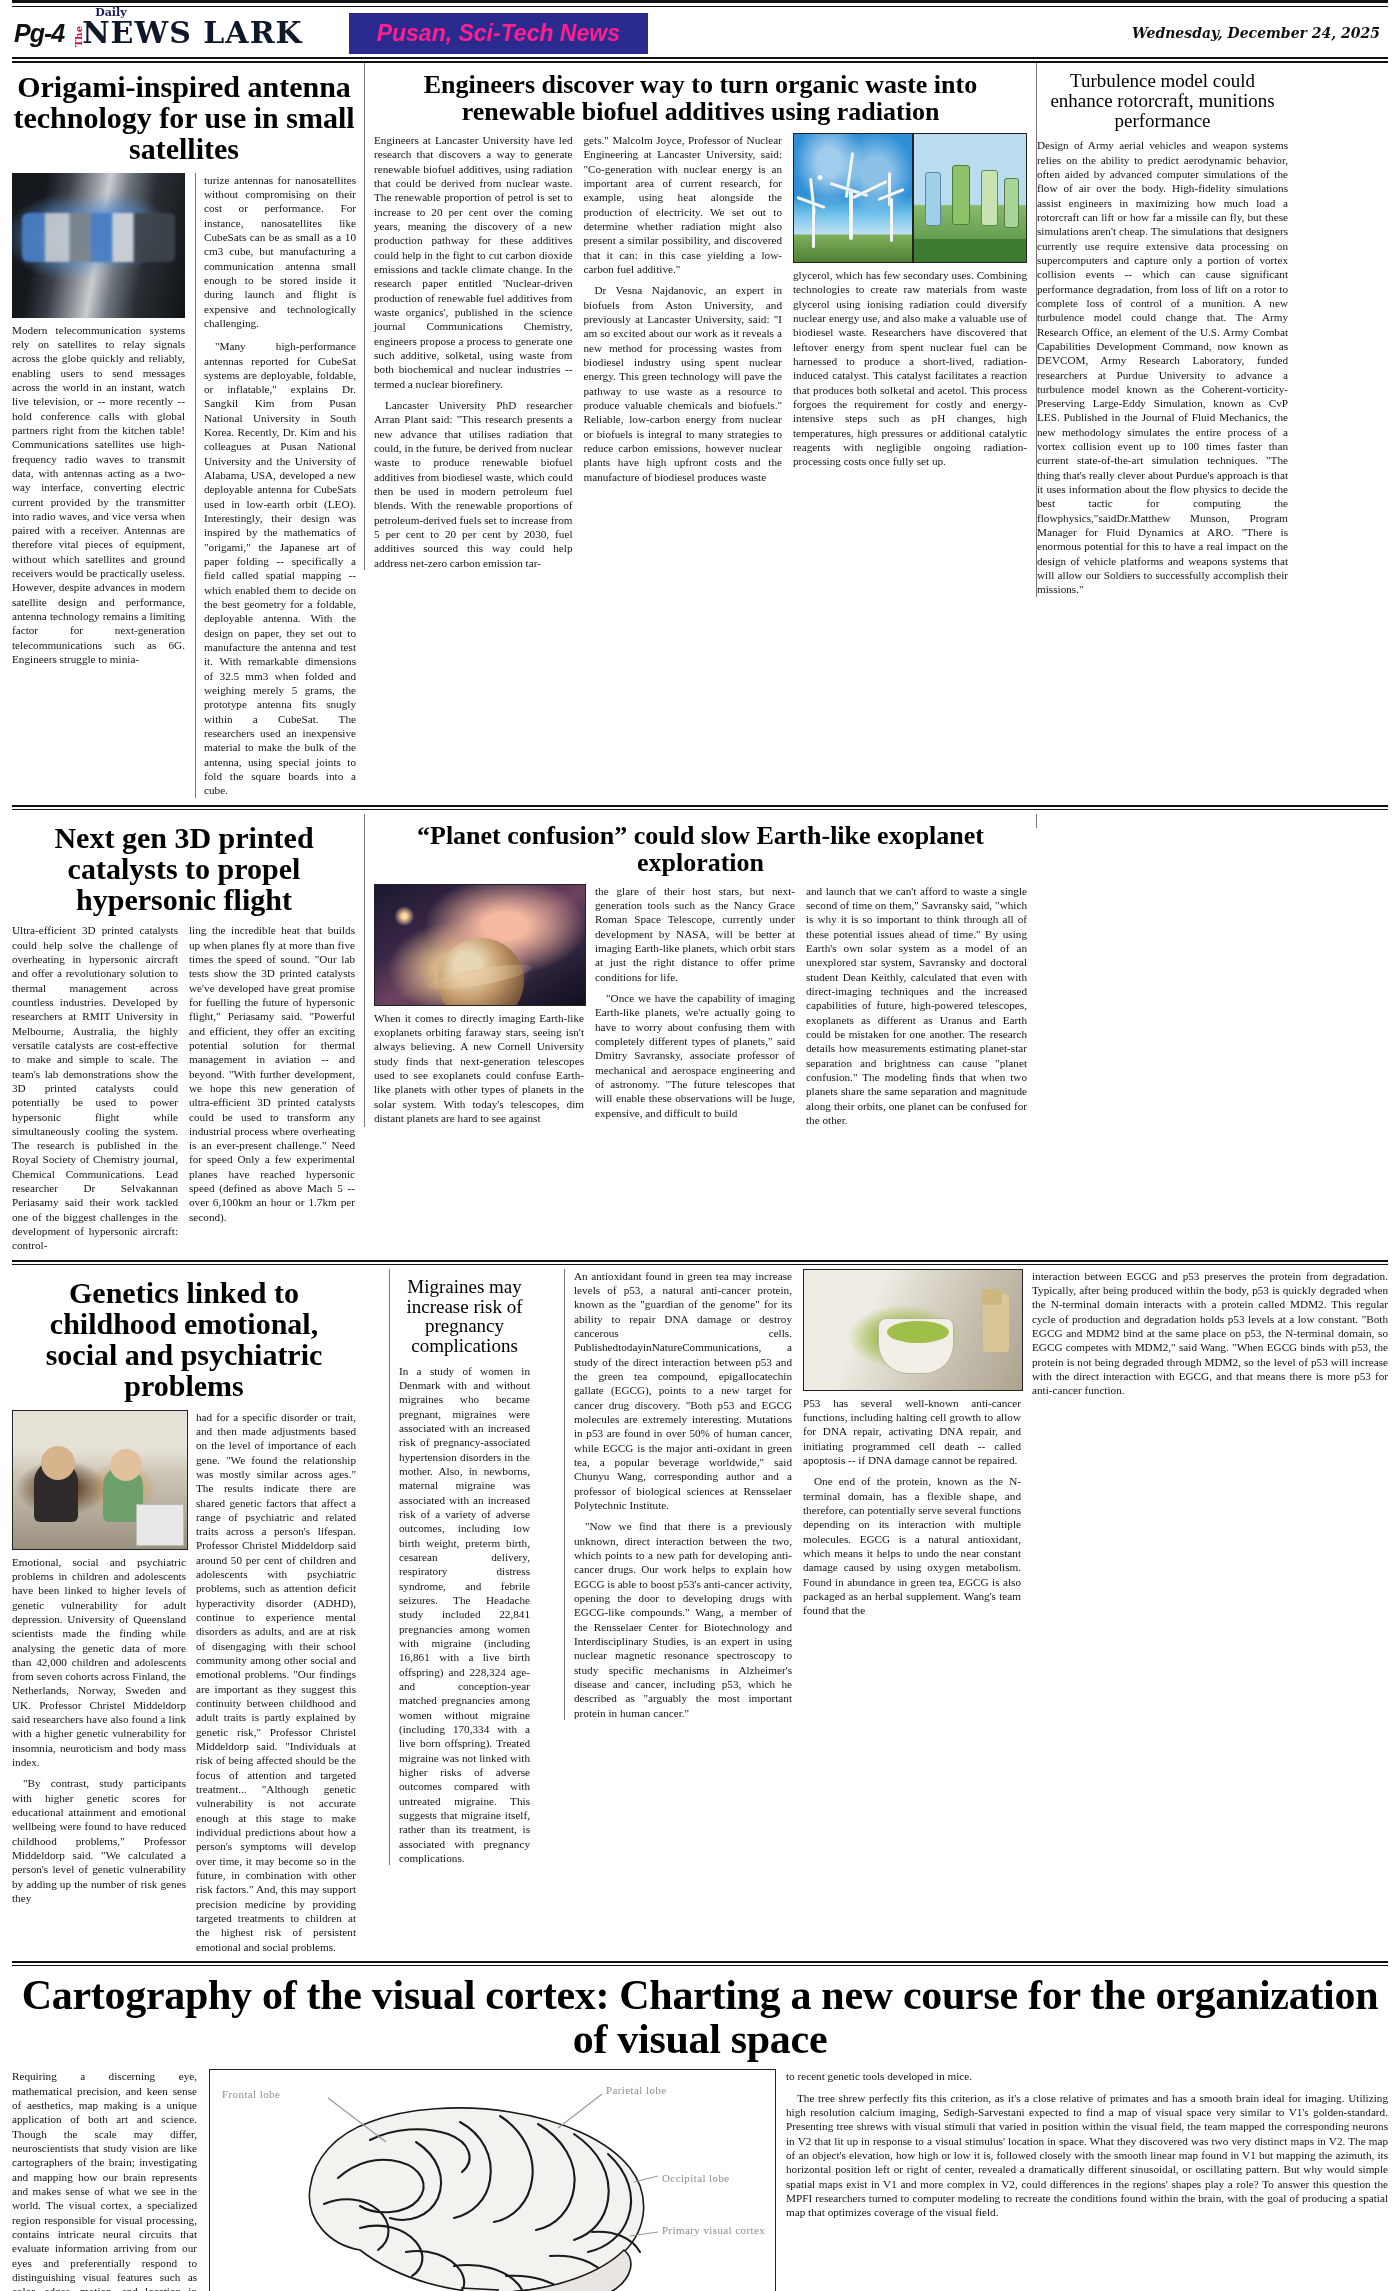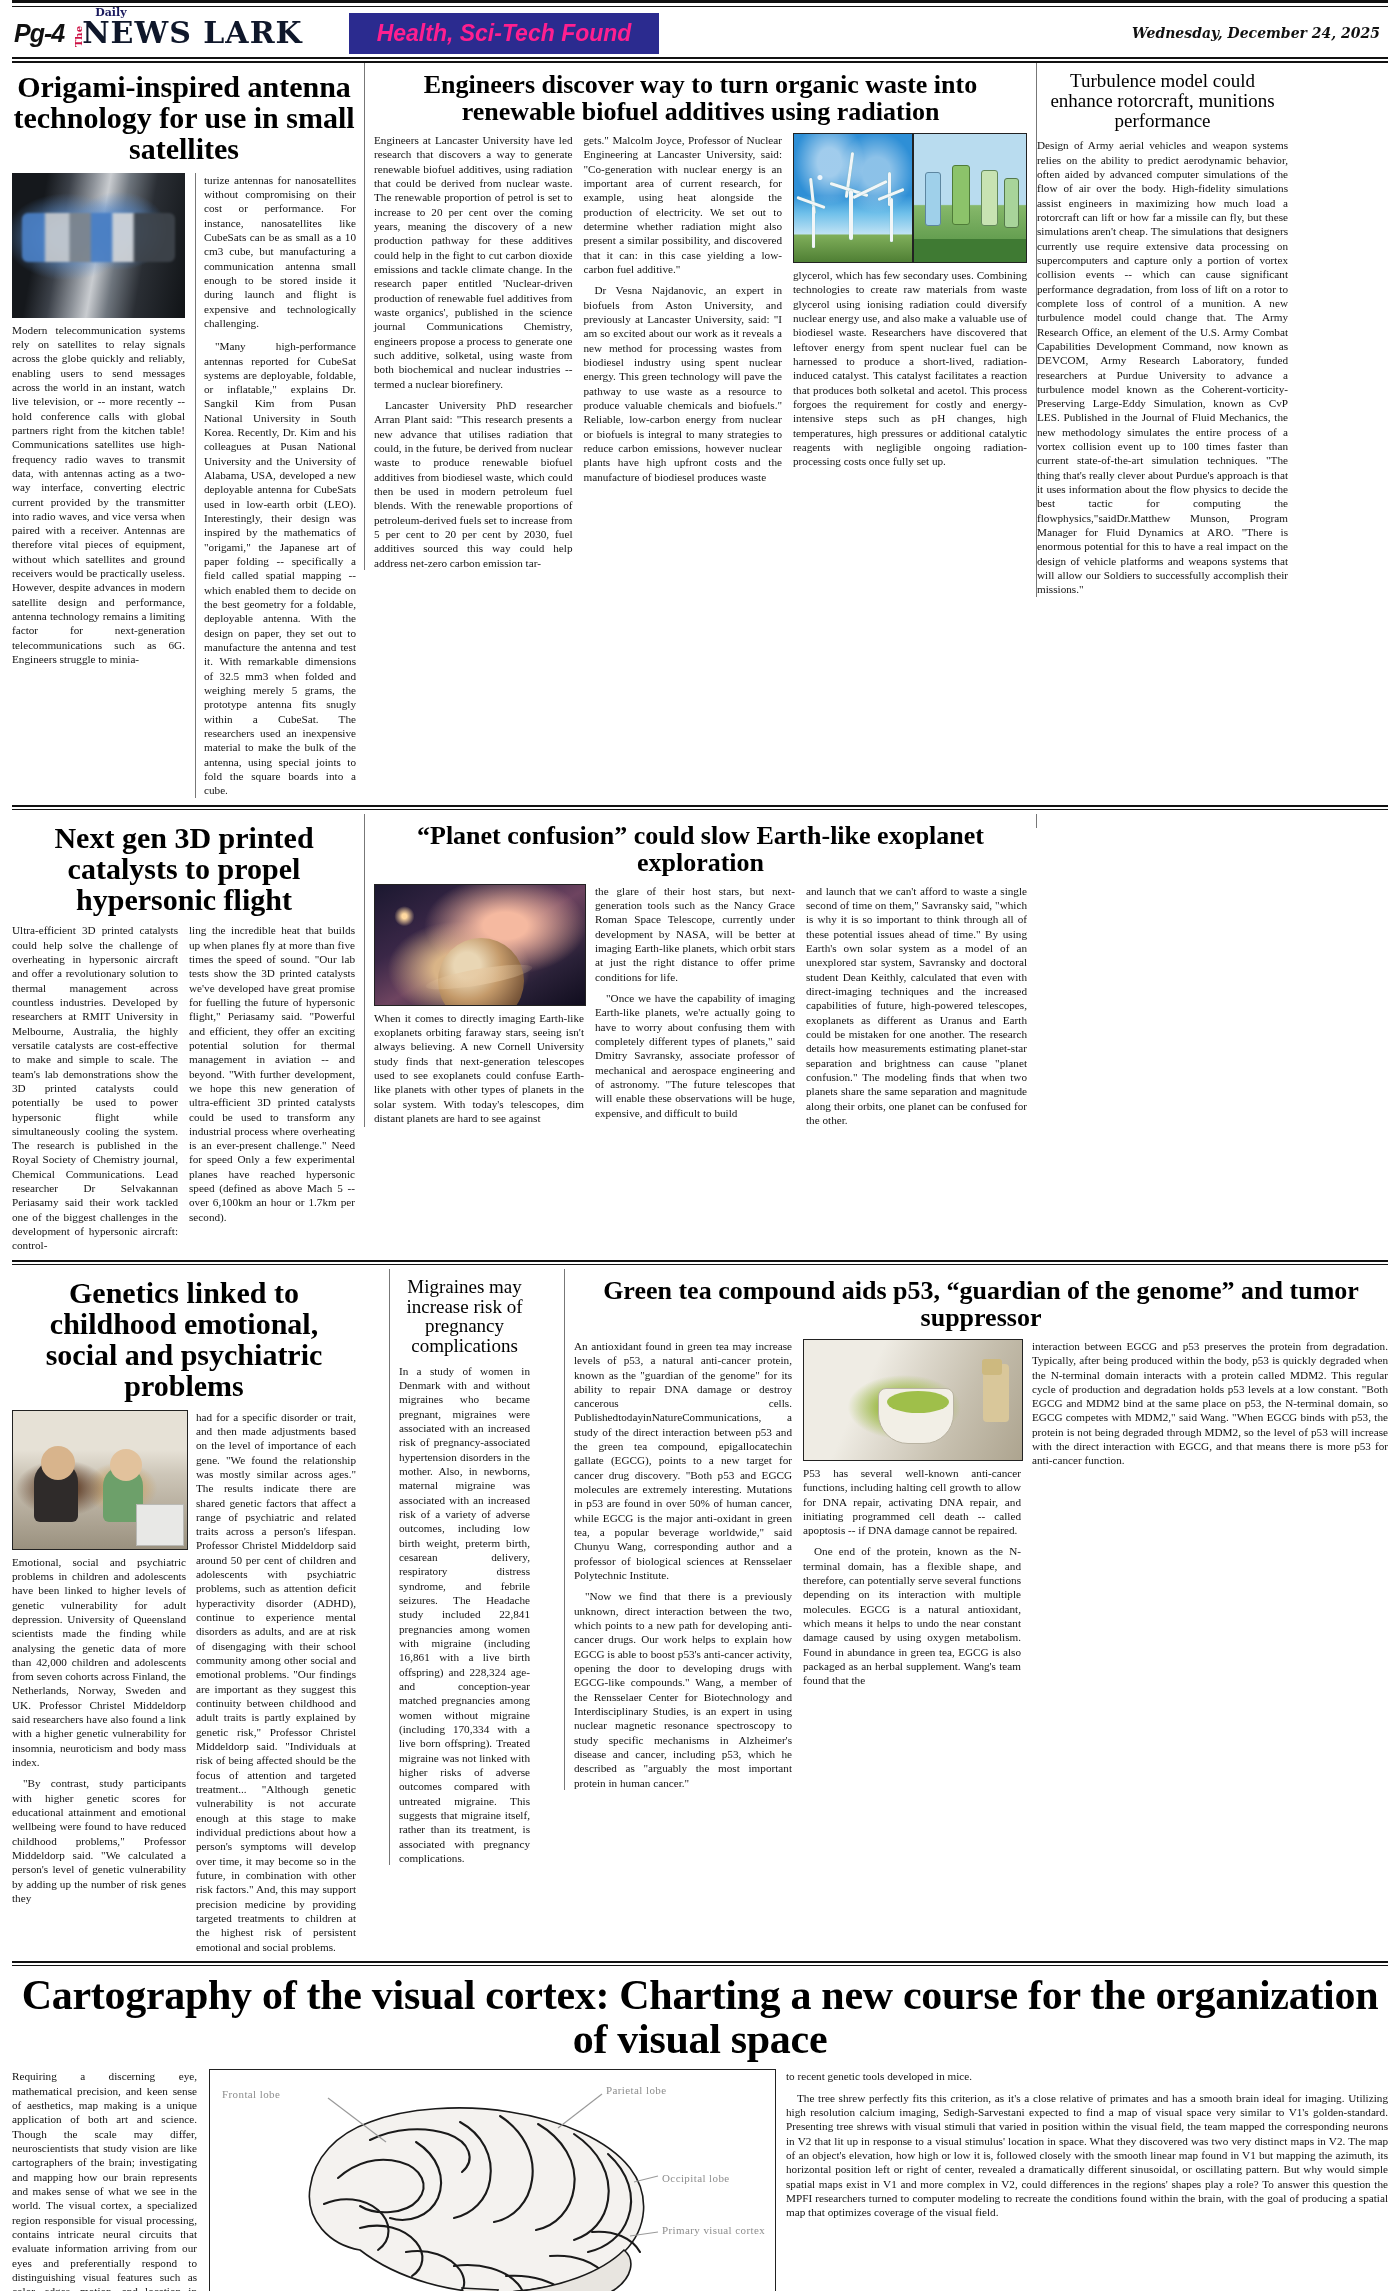--- a/index.html
+++ b/index.html
@@ -128,21 +128,21 @@
   <div class="rule-dbl"></div>
   <div class="masthead">
     <div class="pgnum">Pg-4</div>
     <div class="paper-name">
       <div class="paper-the">The</div>
       <div style="position:relative;">
         <div class="paper-daily">Daily</div>
         <div class="paper-main">NEWS LARK</div>
       </div>
     </div>
-    <div class="section-banner">Health, Sci-Tech Found</div>
+    <div class="section-banner">Pusan, Sci-Tech News</div>
     <div class="date">Wednesday, December 24, 2025</div>
   </div>
   <div class="rule-dbl2"></div>
 
   <div id="top-row">
 
     <div id="c-origami">
       <div class="hl lg">Origami-inspired antenna technology for use in small satellites</div>
       <div style="display:flex;gap:10px;">
         <div style="width:173px;">
@@ -284,21 +284,20 @@
     </div>
 
     <div style="width:150px;padding:0 9px;box-sizing:border-box;" class="sep-v">
       <div class="hl sm">Migraines may increase risk of pregnancy complications</div>
       <div class="body-col">
         <p class="first">In a study of women in Denmark with and without migraines who became pregnant, migraines were associated with an increased risk of pregnancy-associated hypertension disorders in the mother. Also, in newborns, maternal migraine was associated with an increased risk of a variety of adverse outcomes, including low birth weight, preterm birth, cesarean delivery, respiratory distress syndrome, and febrile seizures. The Headache study included 22,841 pregnancies among women with migraine (including 16,861 with a live birth offspring) and 228,324 age-and conception-year matched pregnancies among women without migraine (including 170,334 with a live born offspring). Treated migraine was not linked with higher risks of adverse outcomes compared with untreated migraine. This suggests that migraine itself, rather than its treatment, is associated with pregnancy complications.</p>
       </div>
     </div>
 
     <div style="flex:1;padding-left:9px;box-sizing:border-box;" class="sep-v">
-      <div class="hl xl">Green tea compound aids p53, “guardian of the genome” and tumor suppressor</div>
       <div style="display:flex;gap:11px;">
         <div style="width:218px;" class="body-col">
           <p class="first">An antioxidant found in green tea may increase levels of p53, a natural anti-cancer protein, known as the "guardian of the genome" for its ability to repair DNA damage or destroy cancerous cells. PublishedtodayinNatureCommunications, a study of the direct interaction between p53 and the green tea compound, epigallocatechin gallate (EGCG), points to a new target for cancer drug discovery. "Both p53 and EGCG molecules are extremely interesting. Mutations in p53 are found in over 50% of human cancer, while EGCG is the major anti-oxidant in green tea, a popular beverage worldwide," said Chunyu Wang, corresponding author and a professor of biological sciences at Rensselaer Polytechnic Institute.</p>
           <p style="margin-top:7px;">"Now we find that there is a previously unknown, direct interaction between the two, which points to a new path for developing anti-cancer drugs. Our work helps to explain how EGCG is able to boost p53's anti-cancer activity, opening the door to developing drugs with EGCG-like compounds." Wang, a member of the Rensselaer Center for Biotechnology and Interdisciplinary Studies, is an expert in using nuclear magnetic resonance spectroscopy to study specific mechanisms in Alzheimer's disease and cancer, including p53, which he described as "arguably the most important protein in human cancer."</p>
         </div>
         <div style="width:218px;">
           <div class="photo img-tea bordered" style="width:218px;height:120px;">
             <div style="position:absolute;left:34%;top:40%;width:74px;height:54px;border-radius:8px 8px 30px 30px;background:#f2efe6;border:1px solid #b9b3a2;"></div>
             <div style="position:absolute;left:38%;top:43%;width:62px;height:22px;border-radius:50%;background:#9fbf4a;"></div>
             <div style="position:absolute;right:6%;top:20%;width:26px;height:58px;background:#d9c79a;border-radius:4px;"></div>

